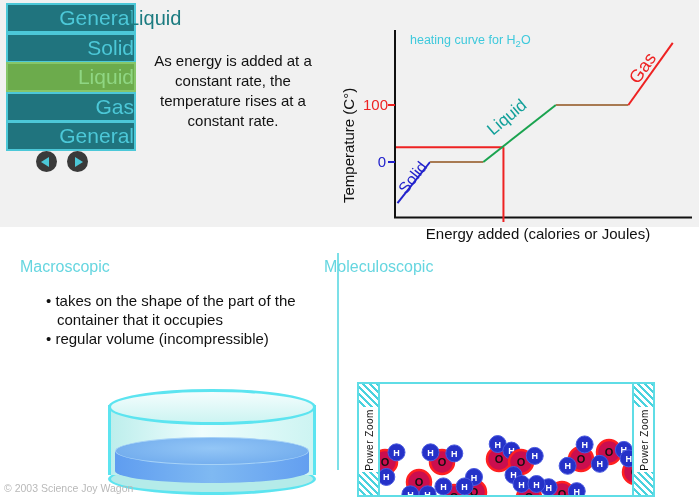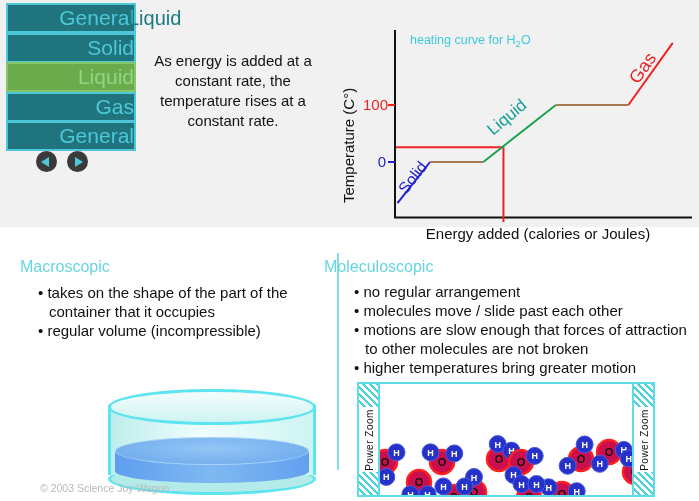--- a/index.html
+++ b/index.html
@@ -26,21 +26,21 @@
 
   
   .chart{position:absolute;left:340px;top:20px;}
   .chart text{font-family:"Liberation Sans",sans-serif;}
   .axis{stroke:#111;stroke-width:2;}
   .tick0{stroke:var(--blue);stroke-width:2;}
   .tick100{stroke:var(--red);stroke-width:2;}
 
   
   .colhead{position:absolute;top:258px;font-size:16px;color:var(--heading-cyan);text-align:center;}
-  .bullets{position:absolute;margin:4px;padding:0;list-style:none;font-size:15px;line-height:19px;color:#111;}
+  .bullets{position:absolute;margin:12px;padding:0;list-style:none;font-size:15px;line-height:19px;color:#111;}
   .bullets li{padding-left:11px;text-indent:-11px;}
   .bullets li:before{content:"\2022\00a0";}
   .divider{position:absolute;left:337px;top:253px;width:2px;height:217px;background:var(--divider);}
 
   
   .cyl{position:absolute;left:108px;top:389px;width:208px;height:106px;}
   .cyl .bottomcap{position:absolute;left:0;top:74px;width:202px;height:26px;background:#b4ebe9;
                   border:3px solid var(--glass-border);border-radius:50%;}
   .cyl .body{position:absolute;left:0;top:16px;width:202px;height:70px;
              background:linear-gradient(90deg,#bdeeec,#effdfd 45%,#cdf4f2);
@@ -60,21 +60,21 @@
   .pzcol{position:absolute;top:0;width:19px;height:111px;background:#fff;z-index:2;}
   .pzcol.l{left:0;border-right:2px solid var(--pz-border);}
   .pzcol.r{right:0;border-left:2px solid var(--pz-border);}
   .pzhatch{position:absolute;left:0;width:19px;height:23px;
            background:repeating-linear-gradient(45deg,#fff 0 3px,var(--pz-hatch) 3px 5px);}
   .pzhatch.t{top:0;} .pzhatch.b{bottom:0;}
   .pztext{position:absolute;left:50%;top:50%;transform:translate(-50%,-50%) rotate(-90deg);
           white-space:nowrap;font-size:10px;color:#111;letter-spacing:0.5px;}
   .molsvg{position:absolute;left:0;top:0;z-index:1;}
 
-  .copyright{position:absolute;left:4px;top:482px;font-size:10.5px;color:var(--copyright);margin-left:36px;}
+  .copyright{position:absolute;left:4px;top:482px;font-size:10.5px;color:var(--copyright);}
 </style>
 </head>
 <body>
 
 <div class="stage">
   <div class="topband"></div>
 
   <div class="navbtn" style="top:3px">General</div>
   <div class="navbtn" style="top:33px">Solid</div>
   <div class="navbtn active" style="top:62px">Liquid</div>
@@ -124,26 +124,20 @@
 
   <div class="colhead" style="left:20px">Macroscopic</div>
   <ul class="bullets" style="left:34px;top:279px;width:292px">
     <li>takes on the shape of the part of the container that it occupies</li>
     <li>regular volume (incompressible)</li>
   </ul>
 
   <div class="divider"></div>
 
   <div class="colhead" style="left:324px">Moleculoscopic</div>
-  <ul class="bullets" style="left:350px;top:278px;width:334px">
-    <li>no regular arrangement</li>
-    <li>molecules move / slide past each other</li>
-    <li>motions are slow enough that forces of attraction to other molecules are not broken</li>
-    <li>higher temperatures bring greater motion</li>
-  </ul>
 
   <div class="cyl">
     <div class="bottomcap"></div>
     <div class="body"></div>
     <div class="liqbody"></div>
     <div class="liqtop"></div>
     <div class="topcap"></div>
   </div>
 
   <div class="pzbox">

